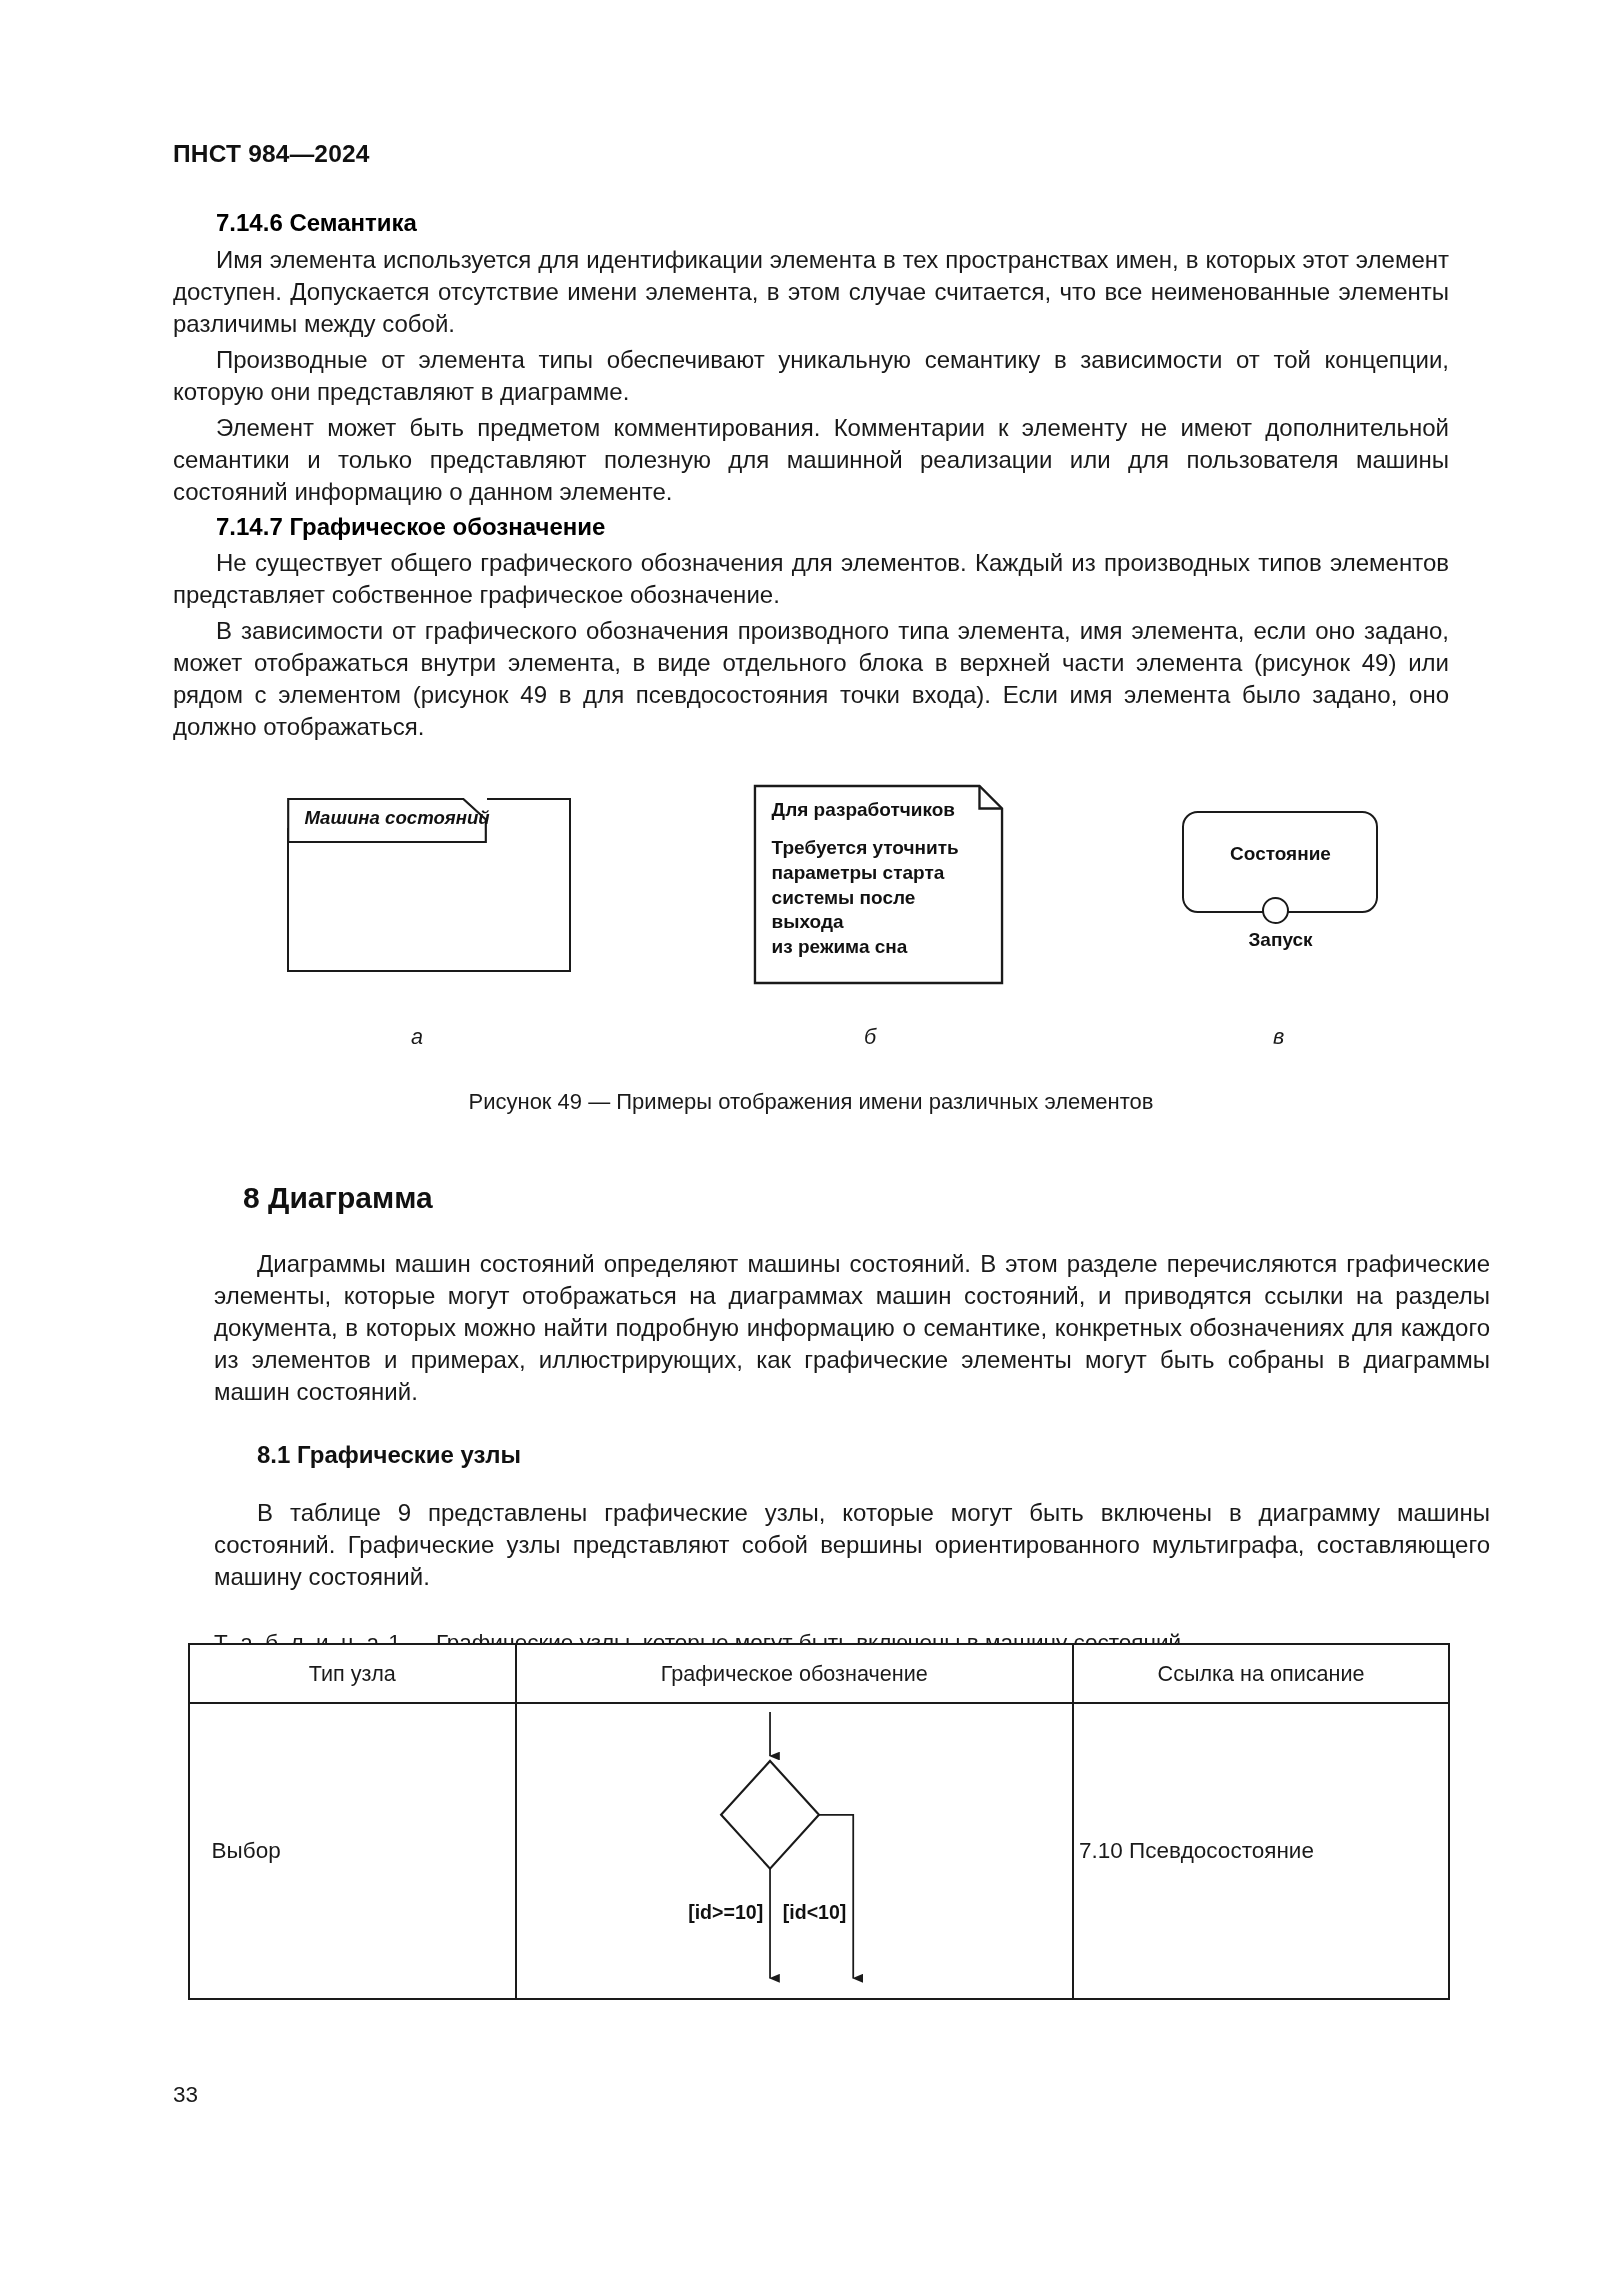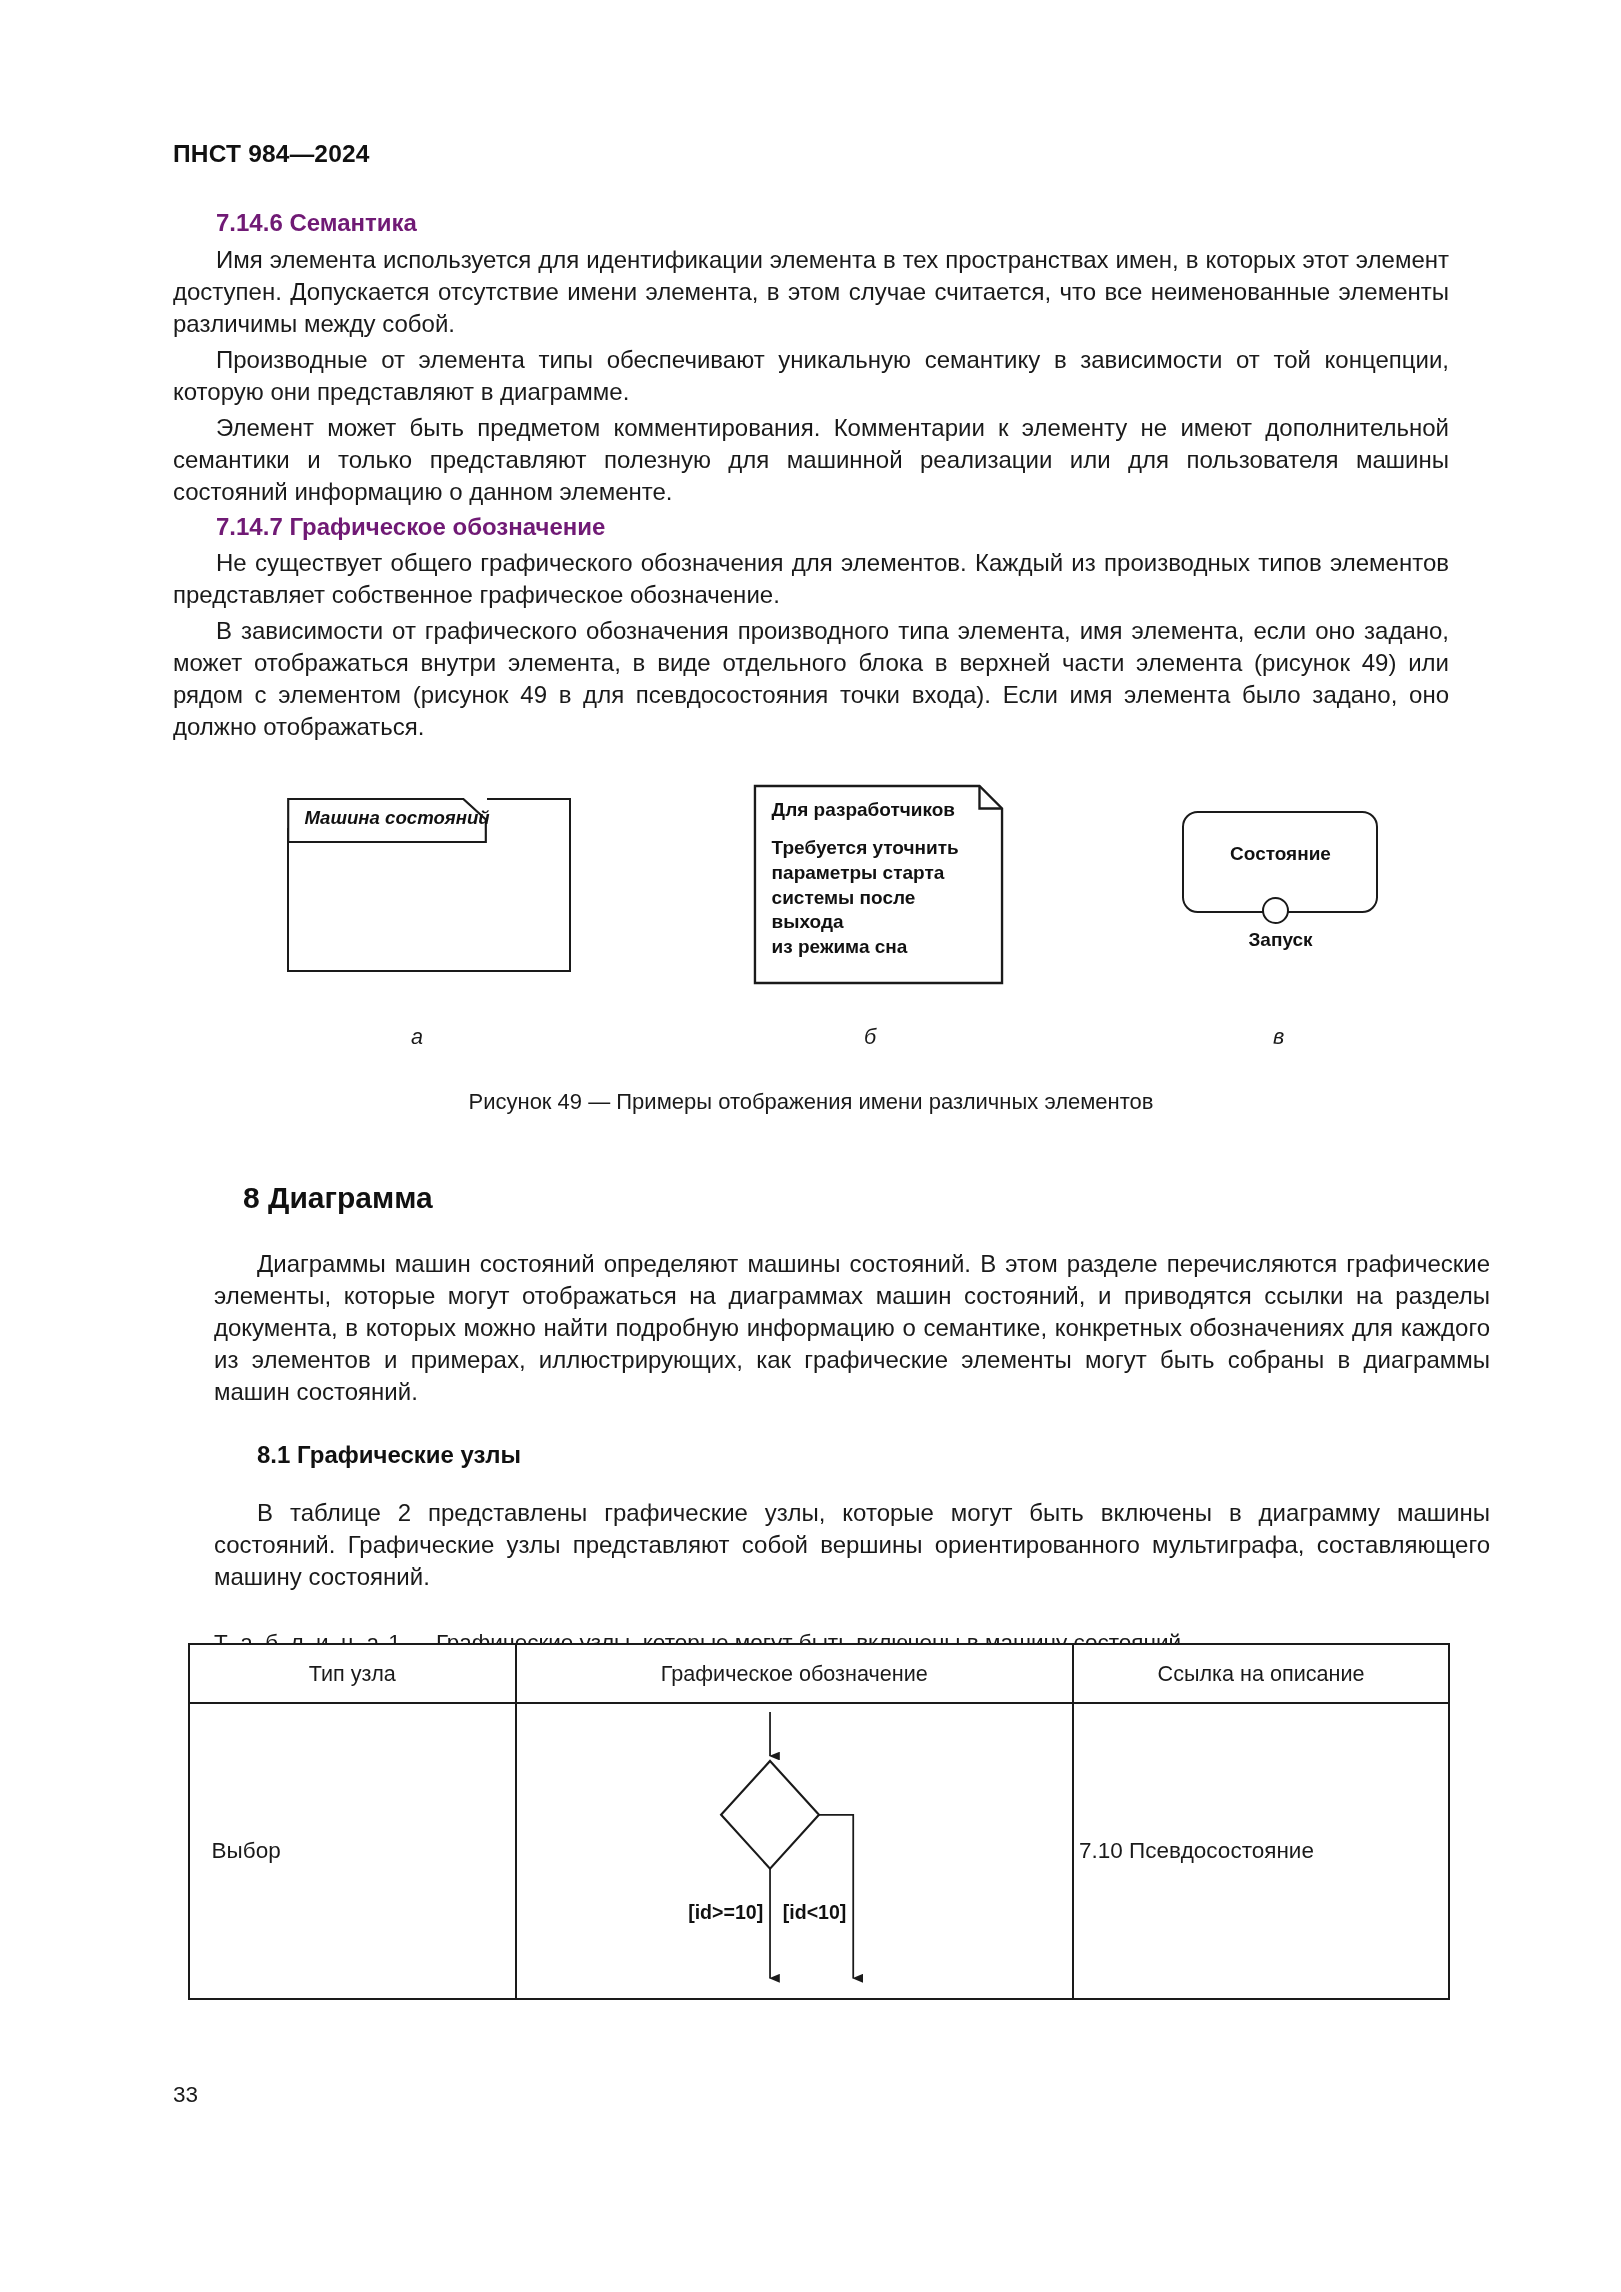--- a/index.html
+++ b/index.html
@@ -30,21 +30,21 @@
     left: 173px;
     top: 208px;
     width: 1276px;
   }
   h4.sub {
     font-size: 24px;
     font-weight: bold;
     margin: 0 0 4.9px 0;
     text-indent: 43px;
     line-height: 1.28;
-    color: #701a75;
+    color: #000000;
   }
   p.para {
     font-size: 24px;
     margin: 0 0 3.9px 0;
     text-align: justify;
     text-indent: 43px;
     line-height: 1.335;
     color: #1a1a1a;
     hyphens: manual;
   }
@@ -314,21 +314,21 @@
       <div class="fig-letter" style="left:1100px;">в</div>
     </div>
 
     <div class="fig-caption">Рисунок 49 — Примеры отображения имени различных элементов</div>
   </div>
 
   <div class="section8">
     <h2 class="sec">8 Диаграмма</h2>
     <p class="para">Диаграммы машин состояний определяют машины состояний. В этом разделе перечисляются графические элементы, которые могут отображаться на диаграммах машин состояний, и приводятся ссылки на разделы документа, в которых можно найти подробную информацию о семантике, конкретных обозначениях для каждого из элементов и примерах, иллюстрирующих, как графические элементы могут быть собраны в диаграммы машин состояний.</p>
     <h3 class="subsec">8.1 Графические узлы</h3>
-    <p class="para">В таблице 2 представлены графические узлы, которые могут быть включены в диаграмму машины состояний. Графические узлы представляют собой вершины ориентированного мультиграфа, составляющего машину состояний.</p>
+    <p class="para">В таблице 9 представлены графические узлы, которые могут быть включены в диаграмму машины состояний. Графические узлы представляют собой вершины ориентированного мультиграфа, составляющего машину состояний.</p>
     <div class="table-caption">
       <span class="tbl-word">Т а б л и ц а</span>
       <span>1</span>
       <span>—</span>
       <span>Графические узлы, которые могут быть включены в машину состояний</span>
     </div>
   </div>
 
   <table class="tbl">
     <thead>

